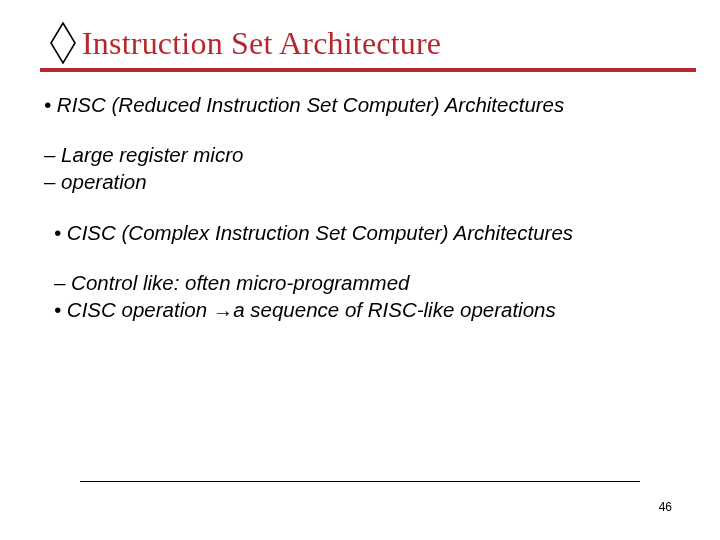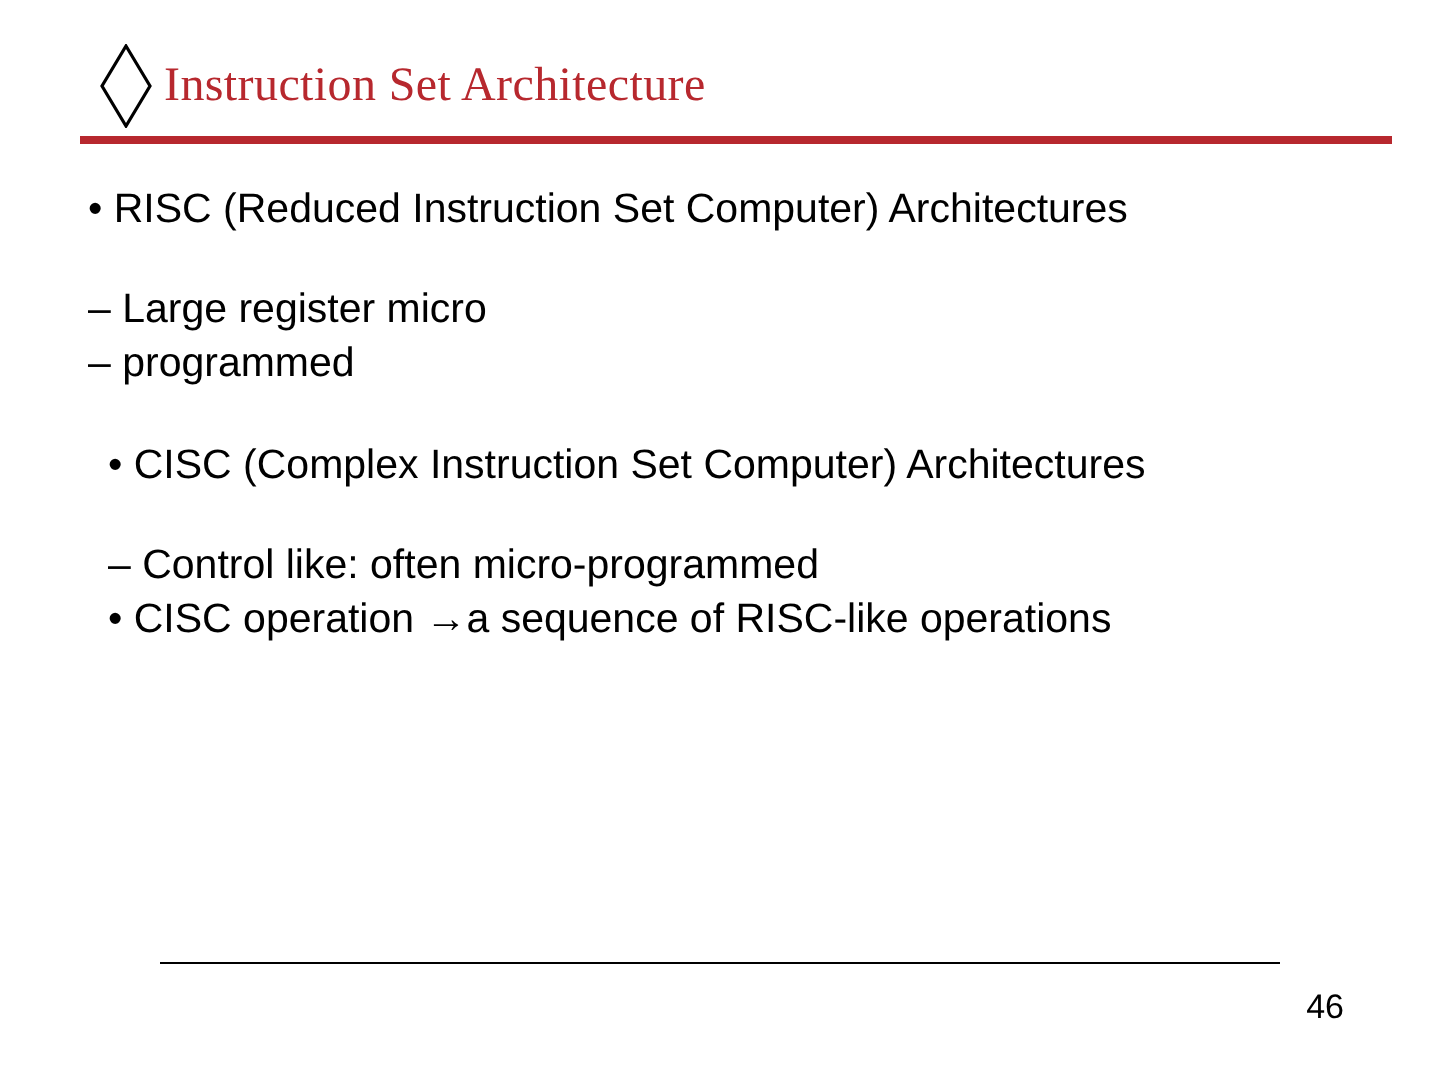--- a/index.html
+++ b/index.html
@@ -20,21 +20,21 @@
     align-items: center;
   }
   .diamond {
     width: 26px;
     height: 42px;
     flex-shrink: 0;
   }
   .diamond svg { display: block; }
   .title {
     font-family: "Comic Sans MS", "Comic Sans", cursive;
-    font-size: 24px;
+    font-size: 32px;
     color: #b7282e;
     margin-left: 6px;
     letter-spacing: 0.2px;
   }
   .redline {
     position: absolute;
     top: 68px;
     left: 40px;
     right: 24px;
     height: 4px;
@@ -42,57 +42,57 @@
   }
   .content {
     position: absolute;
     top: 92px;
     left: 44px;
     right: 44px;
     font-size: 20.5px;
     color: #000;
     line-height: 1.28;
   }
-  .row { margin-bottom: 1px; }
+  .row { margin-bottom: 1px; font-style: italic; }
   .indent1 { padding-left: 10px; }
   .gap-before { margin-top: 24px; }
   .gap-after  { margin-bottom: 24px; }
   .botline {
     position: absolute;
     left: 80px;
     right: 80px;
     bottom: 58px;
     height: 1.5px;
     background: #000;
   }
   .pagenum {
     position: absolute;
     right: 48px;
     bottom: 26px;
-    font-size: 17px;
+    font-size: 12px;
     color: #000;
   }
 </style>
 </head>
 <body>
 
 <div class="header">
   <span class="diamond">
     <svg viewBox="0 0 26 42" xmlns="http://www.w3.org/2000/svg">
       <polygon points="13,1 25,21 13,41 1,21" fill="none" stroke="#000" stroke-width="1.6"></polygon>
     </svg>
   </span>
   <span class="title">Instruction Set Architecture</span>
 </div>
 
 <div class="redline"></div>
 
 <div class="content">
   <div class="row">• RISC (Reduced Instruction Set Computer) Architectures</div>
   <div class="row gap-before">– Large register micro</div>
-  <div class="row gap-after">– programmed</div>
+  <div class="row gap-after">– operation</div>
   <div class="row indent1 gap-after">• CISC (Complex Instruction Set Computer) Architectures</div>
   <div class="row indent1">– Control like: often micro‐programmed</div>
   <div class="row indent1">• CISC operation →a sequence of RISC‐like operations</div>
 </div>
 
 <div class="botline"></div>
 <div class="pagenum">46</div>
 
 </body></html>

